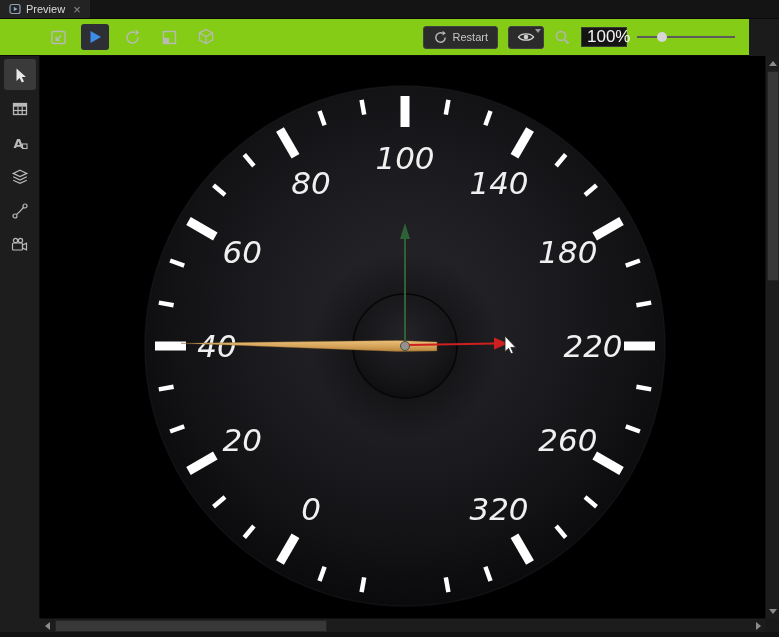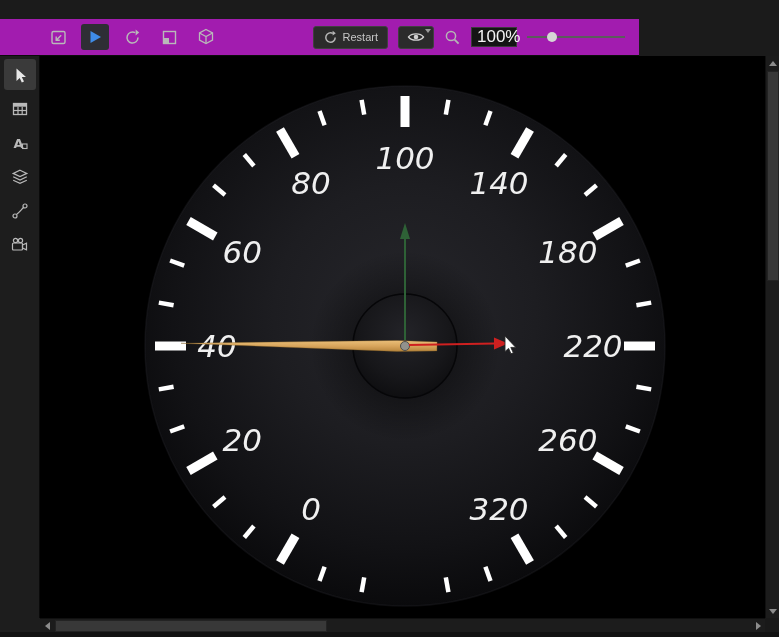--- a/index.html
+++ b/index.html
@@ -5,21 +5,21 @@
   *{box-sizing:border-box;margin:0;padding:0}
   html,body{width:779px;height:637px;background:#0f0f0f;font-family:"Liberation Sans","DejaVu Sans",sans-serif;overflow:hidden}
   .app{position:relative;width:779px;height:637px;background:#1b1b1b;overflow:hidden}
 
   
   .tabbar{position:absolute;left:0;top:0;width:779px;height:19px;background:#141414;border-bottom:1px solid #090909;display:flex;align-items:stretch}
   .tab{display:flex;align-items:center;gap:5px;padding:0 9px;background:#232323;color:#dcdcdc;font-size:11px;cursor:default}
   .tab-close{color:#8f8f8f;font-size:13px;line-height:1;margin-left:3px;cursor:pointer}
 
   
-  .toolbar{position:absolute;left:0;top:19px;width:639px;height:37px;background:#a21caf;border-bottom:1px solid #0b0b0b;display:flex;align-items:center;padding:0 14px 0 44px}
+  .toolbar{position:absolute;left:0;top:19px;width:749px;height:37px;background:#84cc16;border-bottom:1px solid #0b0b0b;display:flex;align-items:center;padding:0 14px 0 44px}
   .tool-group{display:flex;align-items:center;gap:9px}
   .tool-group.right{margin-left:auto;gap:10px}
   .tool{width:28px;height:26px;display:flex;align-items:center;justify-content:center;border-radius:3px;cursor:pointer}
   .tool.active{background:#2e2e35}
   .restart-btn{display:flex;align-items:center;gap:5px;height:23px;padding:0 9px;background:#2b2b2b;border:1px solid #404040;border-radius:3px;color:#c6c6c6;font-size:11px;cursor:pointer;white-space:nowrap}
   .eye-btn{position:relative;width:36px;height:23px;background:#2b2b2b;border:1px solid #404040;border-radius:3px;display:flex;align-items:center;justify-content:center;cursor:pointer}
   .eye-btn .dd{position:absolute;right:2px;top:2px;width:0;height:0;border-left:3.5px solid transparent;border-right:3.5px solid transparent;border-top:4px solid #9a9a9a}
   .zoom-field{width:46px;height:20px;background:#141414;border:1px solid #3a3a3a;color:#f4f4f4;font-size:17px;display:flex;align-items:center;padding-left:5px;cursor:text}
   .slider{position:relative;width:98px;height:16px;cursor:pointer}
   .slider .track{position:absolute;left:0;right:0;top:7px;height:2px;background:#5c5c5c}
@@ -47,20 +47,30 @@
   .tri-right{border-top:4px solid transparent;border-bottom:4px solid transparent;border-left:5px solid #8c8c8c}
   .corner-bl{position:absolute;left:0;top:618px;width:40px;height:14px;background:#1d1d1d}
   .corner-br{position:absolute;left:765px;top:618px;width:14px;height:14px;background:#191919}
   .bottom-strip{position:absolute;left:0;top:632px;width:779px;height:5px;background:#121212}
 </style>
 </head>
 <body>
 
 <div class="app">
 
+  <div class="tabbar">
+    <div class="tab">
+      <svg width="12" height="12" viewBox="0 0 12 12">
+        <rect x="1" y="1.5" width="10" height="9" rx="2" fill="none" stroke="#8ea3b8" stroke-width="1.2"></rect>
+        <polygon points="4.8,3.8 8.6,6 4.8,8.2" fill="#8ea3b8"></polygon>
+      </svg>
+      <span class="tab-title">Preview</span>
+      <span class="tab-close">×</span>
+    </div>
+  </div>
 
   <div class="toolbar">
     <div class="tool-group left">
       <div class="tool">
         <svg width="19" height="19" viewBox="0 0 19 19">
           <rect x="3" y="3.5" width="13" height="12" rx="1.5" fill="none" stroke="#b9b9b9" stroke-width="1.4"></rect>
           <path d="M12.2 7.2 L7.2 12.2 M7.2 8.6 V12.2 H10.8" fill="none" stroke="#b9b9b9" stroke-width="1.4"></path>
         </svg>
       </div>
       <div class="tool active">

